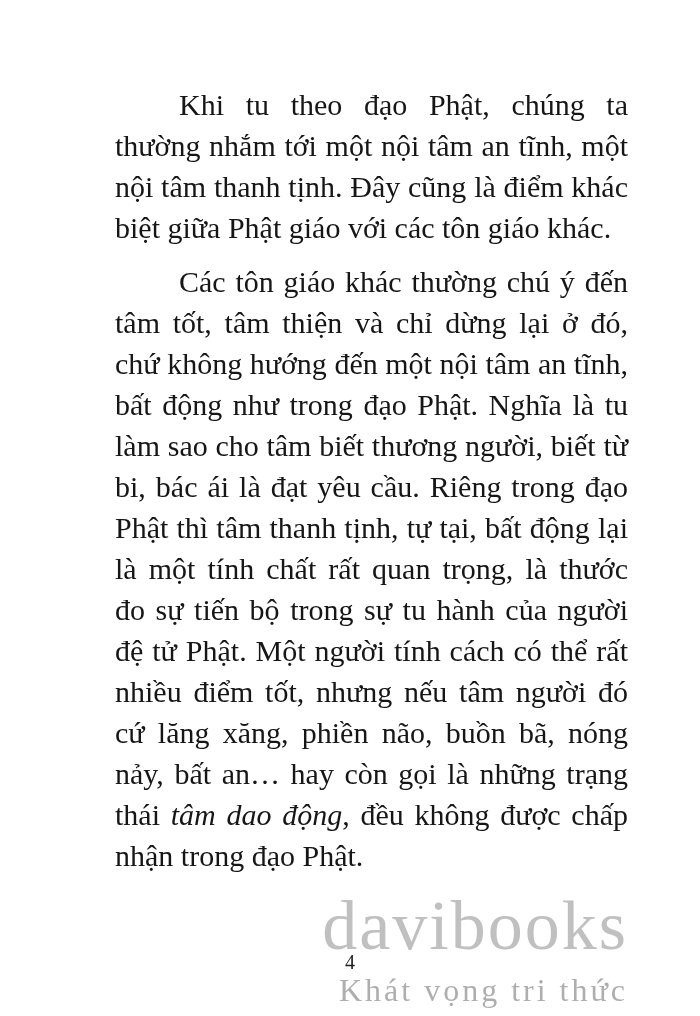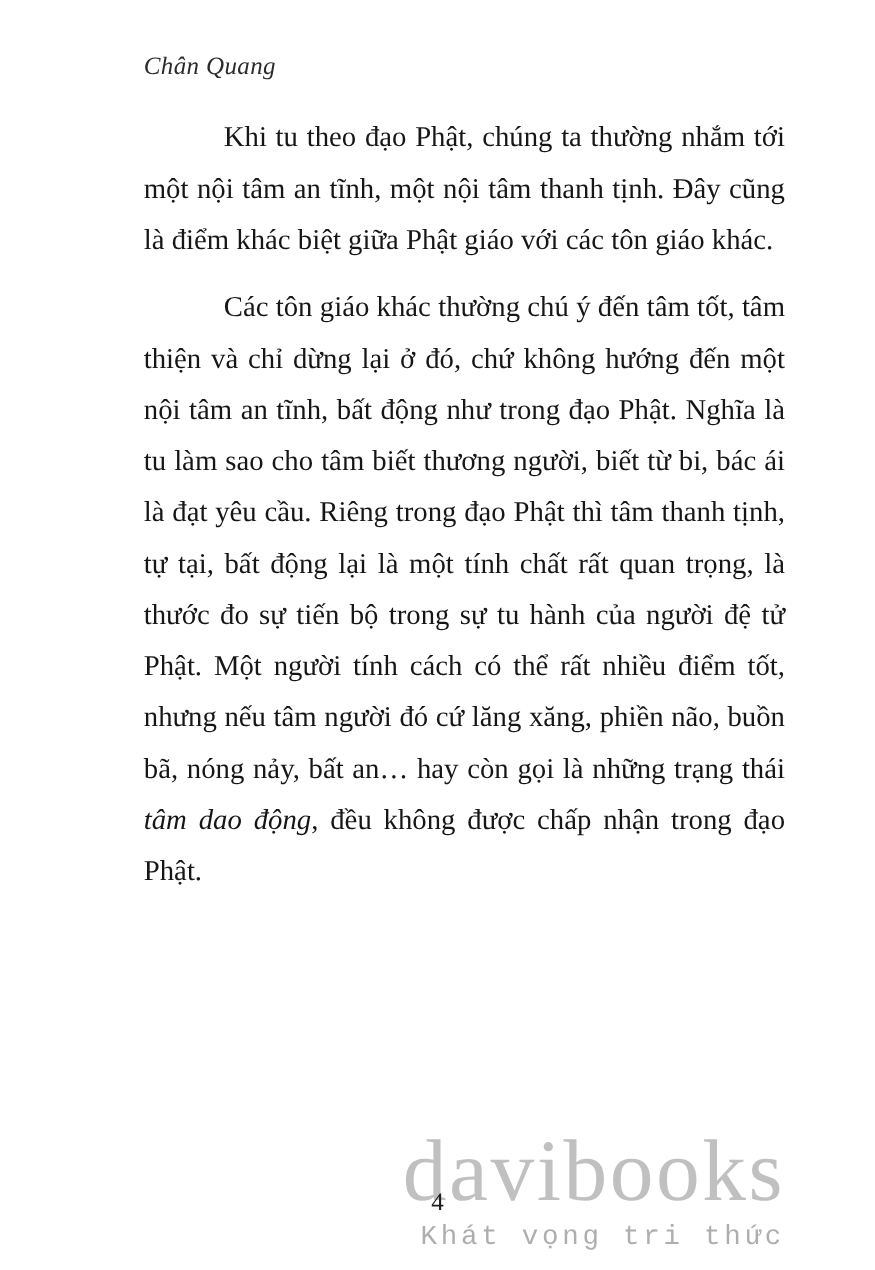--- a/index.html
+++ b/index.html
@@ -20,22 +20,22 @@
     box-sizing: border-box;
     padding: 42px 72px 0 115px;
   }
   .header {
     font-style: italic;
     font-size: 20px;
     color: #2b2b2b;
     letter-spacing: 0.3px;
   }
   .body-text {
-    margin-top: 24px;
-    font-size: 23px;
+    margin-top: 42px;
+    font-size: 30px;
     line-height: 41px;
     text-align: justify;
   }
   .para {
     margin: 0 0 13px 0;
     text-indent: 64px;
   }
   .para:last-child { margin-bottom: 0; }
   .ital { }
   .watermark {
@@ -48,44 +48,43 @@
     z-index: 1;
   }
   .wm-brand {
     font-family: "Liberation Serif", "DejaVu Serif", serif;
     font-size: 70px;
     line-height: 64px;
     color: rgba(140, 140, 140, 0.55);
     letter-spacing: 2px;
   }
   .wm-tagline {
-    font-family: Liberation Mono, monospace;
-    font-size: 22px;
+    font-family: Liberation Serif, serif;
+    font-size: 32px;
     line-height: 36px;
     color: rgba(120, 120, 120, 0.60);
     letter-spacing: 3px;
-    margin-top: 2px;
+    margin-top: 14px;
   }
   .page-number {
     position: absolute;
     left: 0;
     bottom: 42px;
     width: 700px;
     text-align: center;
     font-size: 20px;
     color: #1d1d1d;
     z-index: 2;
   }
 </style>
 </head>
 <body>
 
 <div class="page">
 
-  <div class="header">Chân Quang</div>
 
   <div class="body-text">
     <p class="para"><span>Khi tu theo đạo Phật, chúng ta thường nhắm tới một nội tâm an tĩnh, một nội tâm thanh tịnh. Đây cũng là điểm khác biệt giữa Phật giáo với các tôn giáo khác.</span></p>
 
     <p class="para"><span>Các tôn giáo khác thường chú ý đến tâm tốt, tâm thiện và chỉ dừng lại ở đó, chứ không hướng đến một nội tâm an tĩnh, bất động như trong đạo Phật. Nghĩa là tu làm sao cho tâm biết thương người, biết từ bi, bác ái là đạt yêu cầu. Riêng trong đạo Phật thì tâm thanh tịnh, tự tại, bất động lại là một tính chất rất quan trọng, là thước đo sự tiến bộ trong sự tu hành của người đệ tử Phật. Một người tính cách có thể rất nhiều điểm tốt, nhưng nếu tâm người đó cứ lăng xăng, phiền não, buồn bã, nóng nảy, bất an… hay còn gọi là những trạng thái </span><em class="ital">tâm dao động</em><span>, đều không được chấp nhận trong đạo Phật.</span></p>
 
   </div>
 
   <div class="watermark">
     <div class="wm-brand">davibooks</div>

